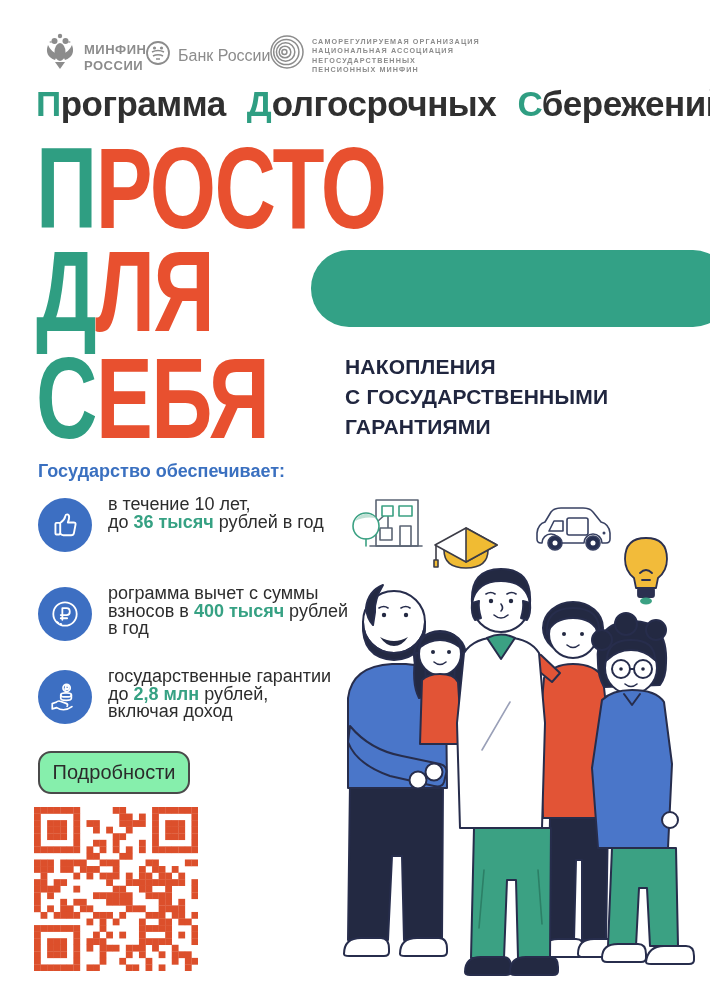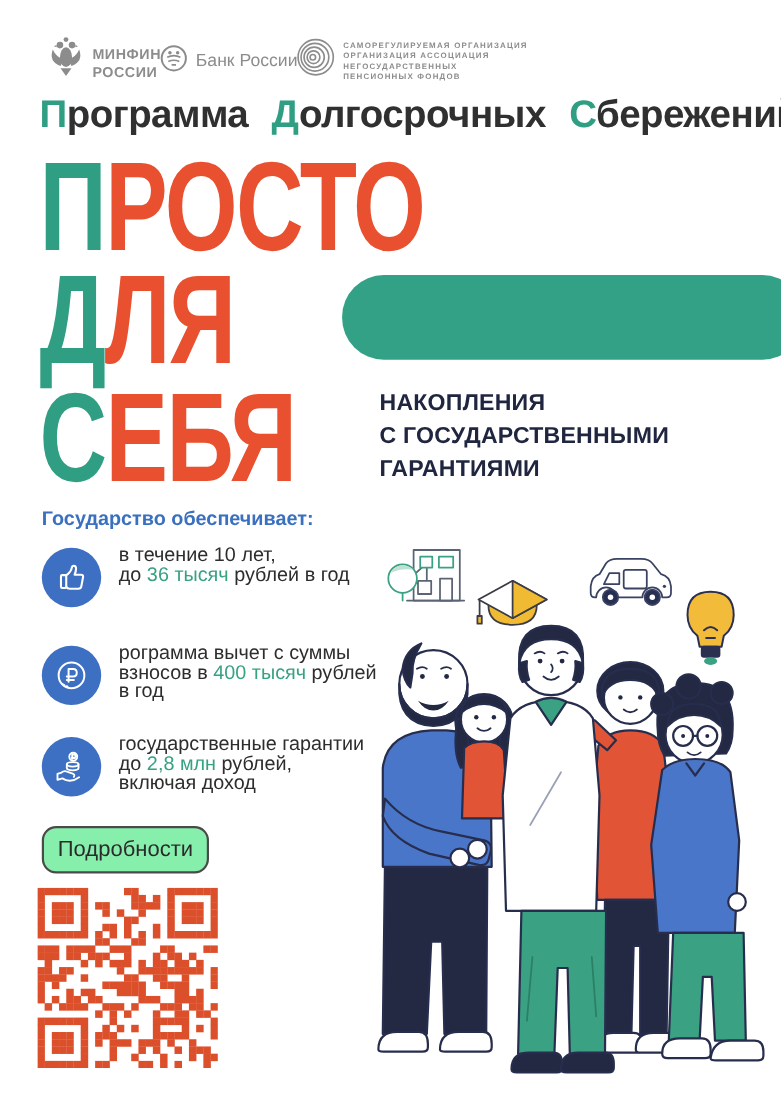--- a/index.html
+++ b/index.html
@@ -49,21 +49,21 @@
   }
   .benefit{position:absolute;left:38px;}
   #benefit-1{top:496px;}
   #benefit-2{top:585px;}
   #benefit-3{top:668px;}
   .b-icon{
     position:absolute;left:0;top:2px;width:54px;height:54px;border-radius:50%;
     background:var(--icon-circle-blue,#3d6fc2);display:flex;align-items:center;justify-content:center;
   }
   .b-text{position:absolute;left:70px;top:0;width:270px;font-size:18px;line-height:17.5px;color:#2d2d2d;white-space:nowrap;}
-  .b-text .hl{color:var(--highlight-green,#36a183);font-weight:400;}
+  .b-text .hl{color:var(--highlight-green,#36a183);font-weight:700;}
   
   #details-button{
     position:absolute;left:38px;top:751px;width:152px;height:43px;
     border:2px solid #4a4a4a;border-radius:13px;background:#86efac;
     font-family:"Liberation Sans",sans-serif;font-size:20px;color:#2b2b2b;
     display:flex;align-items:center;justify-content:center;cursor:pointer;
   }
   #qr{position:absolute;left:34px;top:807px;width:164px;height:164px;}
   
   #illustration{position:absolute;left:330px;top:488px;}
@@ -105,23 +105,23 @@
     <svg width="38" height="38" viewBox="0 0 38 38" fill="none" stroke="#8c8c8c" stroke-width="1.5">
       <circle cx="19" cy="19" r="16"></circle>
       <circle cx="18.3" cy="19" r="12.6"></circle>
       <circle cx="17.6" cy="19" r="9.2"></circle>
       <circle cx="17" cy="19" r="5.8"></circle>
       <circle cx="16.4" cy="19" r="2.5"></circle>
     </svg>
   </div>
   <div class="logo-text" id="napf-text">
     <div>САМОРЕГУЛИРУЕМАЯ ОРГАНИЗАЦИЯ</div>
-    <div>ОРГАНИЗАЦИЯ АССОЦИАЦИЯ</div>
+    <div>НАЦИОНАЛЬНАЯ АССОЦИАЦИЯ</div>
     <div>НЕГОСУДАРСТВЕННЫХ</div>
-    <div>ПЕНСИОННЫХ ФОНДОВ</div>
+    <div>ПЕНСИОННЫХ МИНФИН</div>
   </div>
 
   <div id="program-title">
     <span class="pt-word"><span class="acc">П</span><span>рограмма</span></span>
     <span class="pt-word"><span class="acc">Д</span><span>олгосрочных</span></span>
     <span class="pt-word"><span class="acc">С</span><span>бережений</span></span>
   </div>
 
   <div class="hero-line" id="hero-line-1"><span class="acc">П</span><span class="rest">РОСТО</span></div>
   <div id="green-pill"></div>

